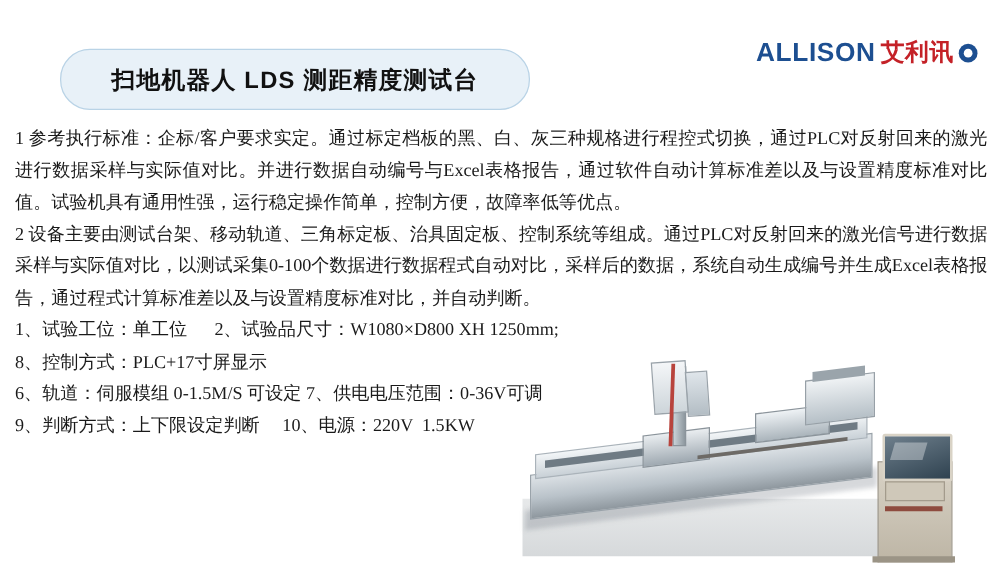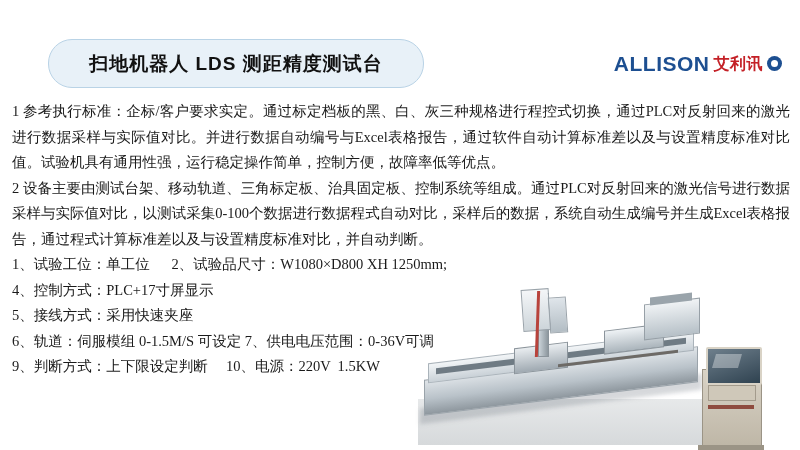--- a/index.html
+++ b/index.html
@@ -41,39 +41,39 @@
     font-size: 19px;
     font-weight: bold;
     color: #111111;
     letter-spacing: 1px;
     white-space: nowrap;
   }
 
   .brand {
     position: absolute;
     right: 18px;
-    top: 32px;
+    top: 11px;
     text-align: right;
     line-height: 1;
   }
   .brand-row {
     display: flex;
     align-items: center;
     justify-content: flex-end;
   }
   .brand-en {
     font-family: "Liberation Sans", "DejaVu Sans", sans-serif;
     font-size: 21px;
     font-weight: bold;
     color: #1d4f91;
     letter-spacing: 0.5px;
   }
   .brand-cn {
     font-family: "Liberation Sans", "DejaVu Sans", sans-serif;
-    font-size: 16px;
+    font-size: 19px;
     font-weight: bold;
     color: #c42127;
     margin-left: 4px;
     letter-spacing: 0.5px;
   }
   .brand-mark {
     display: inline-block;
     width: 15px;
     height: 15px;
     border-radius: 50%;
@@ -350,22 +350,21 @@
       <span class="brand-cn">艾利讯</span>
       <span class="brand-mark"></span>
     </div>
   </div>
 
   <div class="content">
     <p class="para w-full">1 参考执行标准：企标/客户要求实定。通过标定档板的黑、白、灰三种规格进行程控式切换，通过PLC对反射回来的激光进行数据采样与实际值对比。并进行数据自动编号与Excel表格报告，通过软件自动计算标准差以及与设置精度标准对比值。试验机具有通用性强，运行稳定操作简单，控制方便，故障率低等优点。</p>
     <p class="para w-full">2 设备主要由测试台架、移动轨道、三角标定板、治具固定板、控制系统等组成。通过PLC对反射回来的激光信号进行数据采样与实际值对比，以测试采集0-100个数据进行数据程式自动对比，采样后的数据，系统自动生成编号并生成Excel表格报告，通过程式计算标准差以及与设置精度标准对比，并自动判断。</p>
     <div class="spec-block">
       <div class="spec-line">1、试验工位：单工位      2、试验品尺寸：W1080×D800 XH 1250mm;</div>
-      <div class="spec-line">4、控制方式：PLC+17寸屏显示</div>
-      <div class="spec-line">5、接线方式：采用快速夹座</div>
+      <div class="spec-line">8、控制方式：PLC+17寸屏显示</div>
       <div class="spec-line">6、轨道：伺服模组 0-1.5M/S 可设定 7、供电电压范围：0-36V可调</div>
       <div class="spec-line">9、判断方式：上下限设定判断     10、电源：220V  1.5KW</div>
     </div>
   </div>
 
   <div class="photo">
     <div class="rig">
       <div class="floor"></div>
       <div class="rail-shadow"></div>
       <div class="rail-base"></div>

